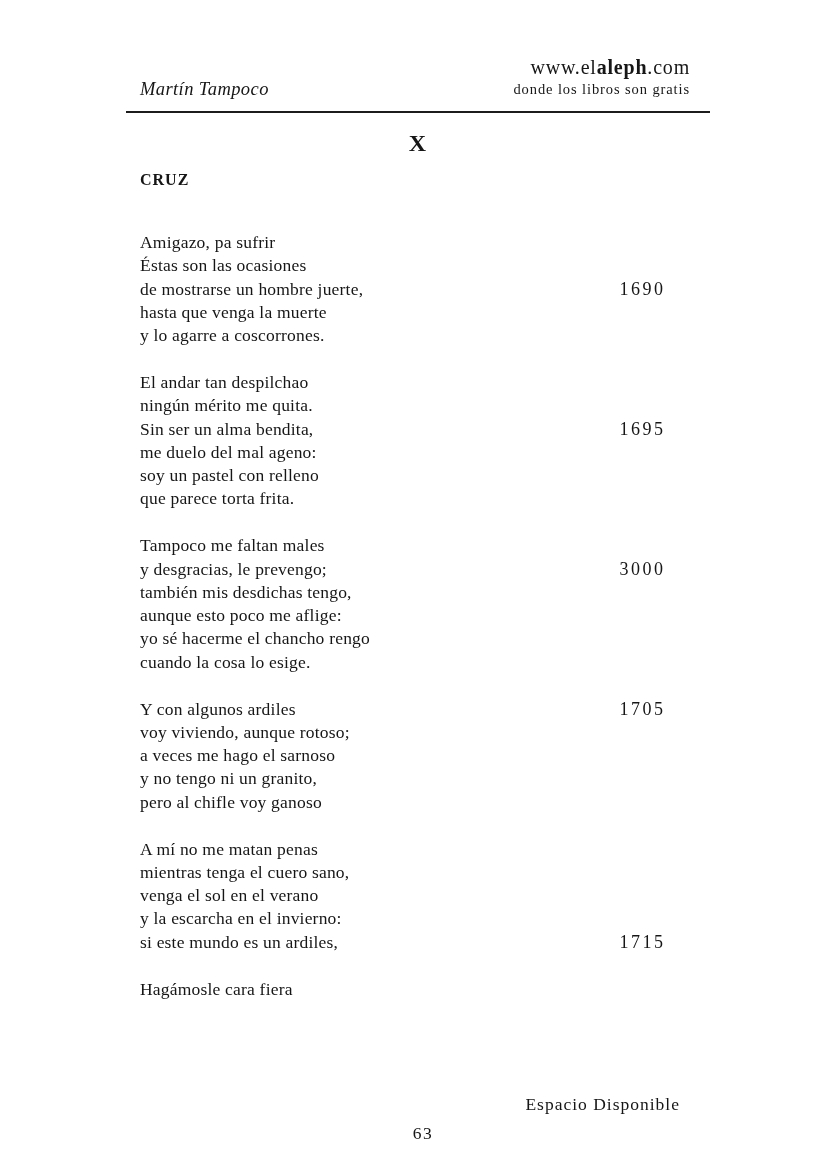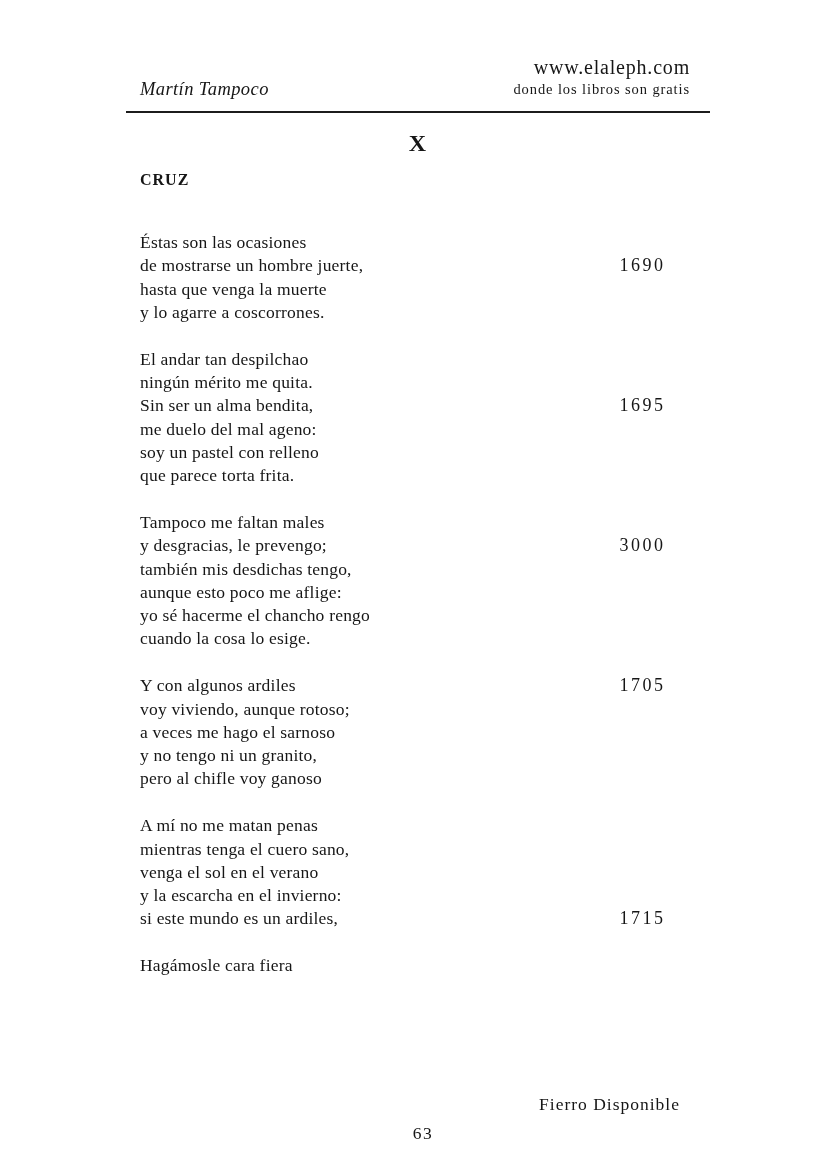--- a/index.html
+++ b/index.html
@@ -30,21 +30,21 @@
     top: 56px;
     right: 138px;
     text-align: right;
     white-space: nowrap;
   }
   .site-url {
     font-size: 20px;
     line-height: 23px;
     letter-spacing: 0.8px;
   }
-  .site-url b { font-weight: normal; text-align: center; }
+  .site-url b { font-weight: bold; text-align: center; }
   .site-tagline {
     font-size: 14.5px;
     line-height: 20px;
     letter-spacing: 0.9px;
   }
   .rule {
     position: absolute;
     left: 126px;
     top: 111px;
     width: 584px;
@@ -126,20 +126,24 @@
 
   <div class="rule"></div>
 
   <div class="chapter">X</div>
 
   <div class="speaker">CRUZ</div>
 
   <div class="poem" id="poem">
       <div class="stanza">
         <div class="poem-line">
+          <span class="verse-text">Amigazo, pa sufrir</span>
+          <span class="verse-number"></span>
+        </div>
+        <div class="poem-line">
           <span class="verse-text">Éstas son las ocasiones</span>
           <span class="verse-number"></span>
         </div>
         <div class="poem-line">
           <span class="verse-text">de mostrarse un hombre juerte,</span>
           <span class="verse-number">1690</span>
         </div>
         <div class="poem-line">
           <span class="verse-text">hasta que venga la muerte</span>
           <span class="verse-number"></span>
@@ -248,15 +252,15 @@
       <div class="stanza">
         <div class="poem-line">
           <span class="verse-text">Hagámosle cara fiera</span>
           <span class="verse-number"></span>
         </div>
       </div>
     </div>
 
   <span class="page-number">63</span>
 
-  <span class="footer-note">Fierro Disponible</span>
+  <span class="footer-note">Espacio Disponible</span>
 
 </div>
 
 </body></html>

